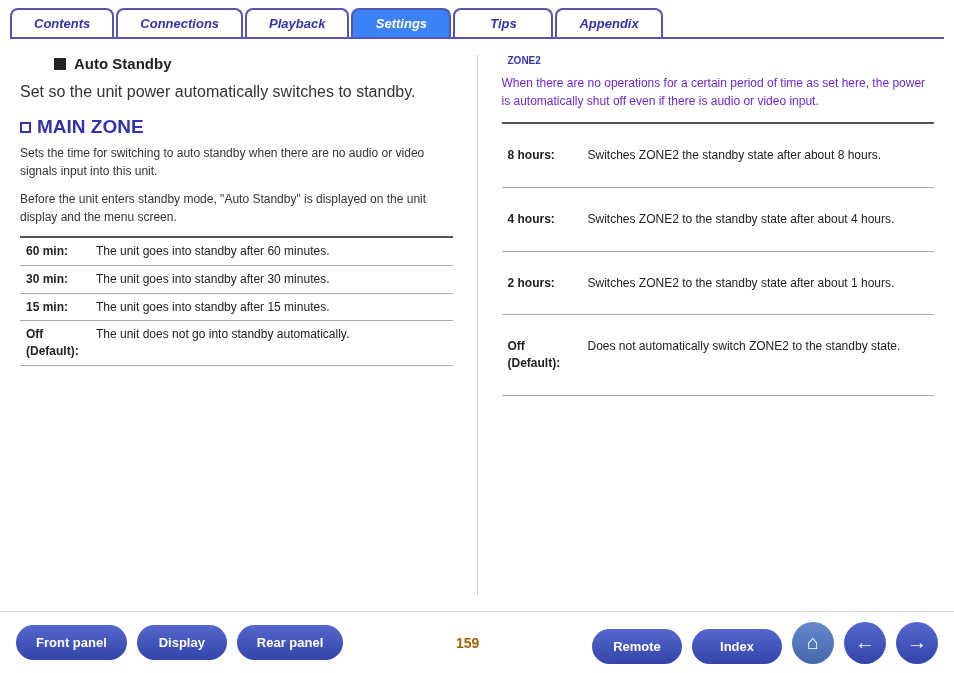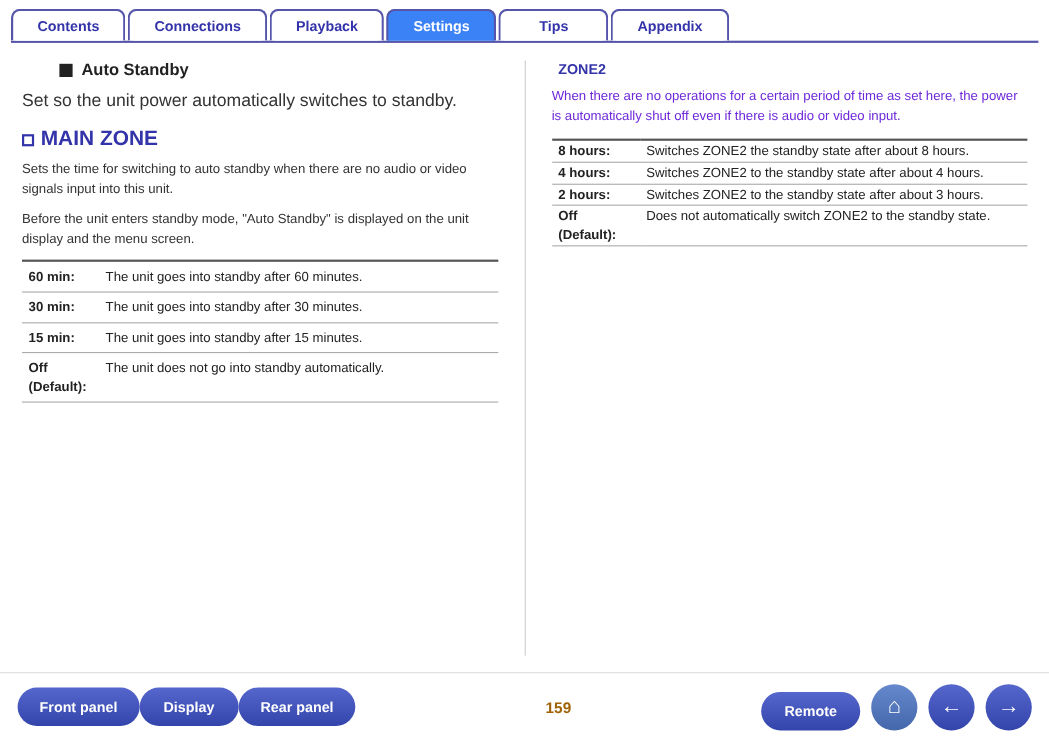--- a/index.html
+++ b/index.html
@@ -31,20 +31,21 @@
       border-radius: 8px 8px 0 0;
       font-size: 13px;
       font-weight: bold;
       cursor: pointer;
       background: #fff;
       color: #3333aa;
       margin-right: 2px;
       min-width: 100px;
       position: relative;
       bottom: 0;
+      font-style: italic;
     }
     .tab.active {
       background: #3b82f6;
       color: #fff;
       z-index: 2;
     }
     .tab-border-line {
       height: 2px;
       background: #5555aa;
       margin: 0 10px;
@@ -147,42 +148,42 @@
       color: #6d28d9;
       line-height: 1.5;
       margin-bottom: 12px;
     }
     .zone2-table {
       width: 100%;
       border-collapse: collapse;
       font-size: 12px;
     }
     .zone2-table tr td {
-      padding: 1px 6px;
+      padding: 23px 6px;
       vertical-align: top;
       line-height: 1.4;
     }
     .zone2-table tr:first-child td {
       border-top: 2px solid #555;
     }
     .zone2-table tr td {
       border-top: 1px solid #aaa;
     }
     .zone2-table tr:last-child td {
       border-bottom: 1px solid #aaa;
     }
     .zone2-table td:first-child {
       font-weight: bold;
       white-space: nowrap;
       width: 80px;
       color: #222;
     }
 
     .zone2-section-title {
-      font-size: 13px;
+      font-size: 10px;
       font-weight: bold;
       color: #3333aa;
       display: flex;
       align-items: center;
       gap: 6px;
       margin-bottom: 8px;
     }
 
     
     .bottom-nav {
@@ -193,20 +194,21 @@
       height: 62px;
       background: #fff;
       display: flex;
       align-items: center;
       justify-content: space-between;
       padding: 0 16px;
       border-top: 1px solid #ddd;
     }
     .bottom-nav-left {
       display: flex;
+      gap: 10px;
     }
     .bottom-nav-center {
       font-size: 14px;
       color: #a16207;
       font-weight: bold;
     }
     .bottom-nav-right {
       display: flex;
       gap: 10px;
       align-items: flex-end;
@@ -315,41 +317,42 @@
       <tr>
             <td style="white-space: pre-line;">8 hours:</td>
             <td>Switches ZONE2 the standby state after about 8 hours.</td>
           </tr>
           <tr>
             <td style="white-space: pre-line;">4 hours:</td>
             <td>Switches ZONE2 to the standby state after about 4 hours.</td>
           </tr>
           <tr>
             <td style="white-space: pre-line;">2 hours:</td>
-            <td>Switches ZONE2 to the standby state after about 3 hours.</td>
+            <td>Switches ZONE2 to the standby state after about 1 hours.</td>
           </tr>
           <tr>
             <td style="white-space: pre-line;">Off
 (Default):</td>
             <td>Does not automatically switch ZONE2 to the standby state.</td>
           </tr>
         </tbody>
     </table>
   </div>
 </div>
 
 <div class="bottom-nav">
   <div class="bottom-nav-left">
     <button class="nav-btn">Front panel</button>
     <button class="nav-btn">Display</button>
     <button class="nav-btn">Rear panel</button>
   </div>
   <div class="bottom-nav-center">159</div>
   <div class="bottom-nav-right">
     <button class="nav-btn">Remote</button>
+    <button class="nav-btn">Index</button>
     <button class="icon-btn home">
       <span>⌂</span>
     </button>
     <button class="icon-btn back">
       <span>←</span>
     </button>
     <button class="icon-btn forward">
       <span>→</span>
     </button>
   </div>

